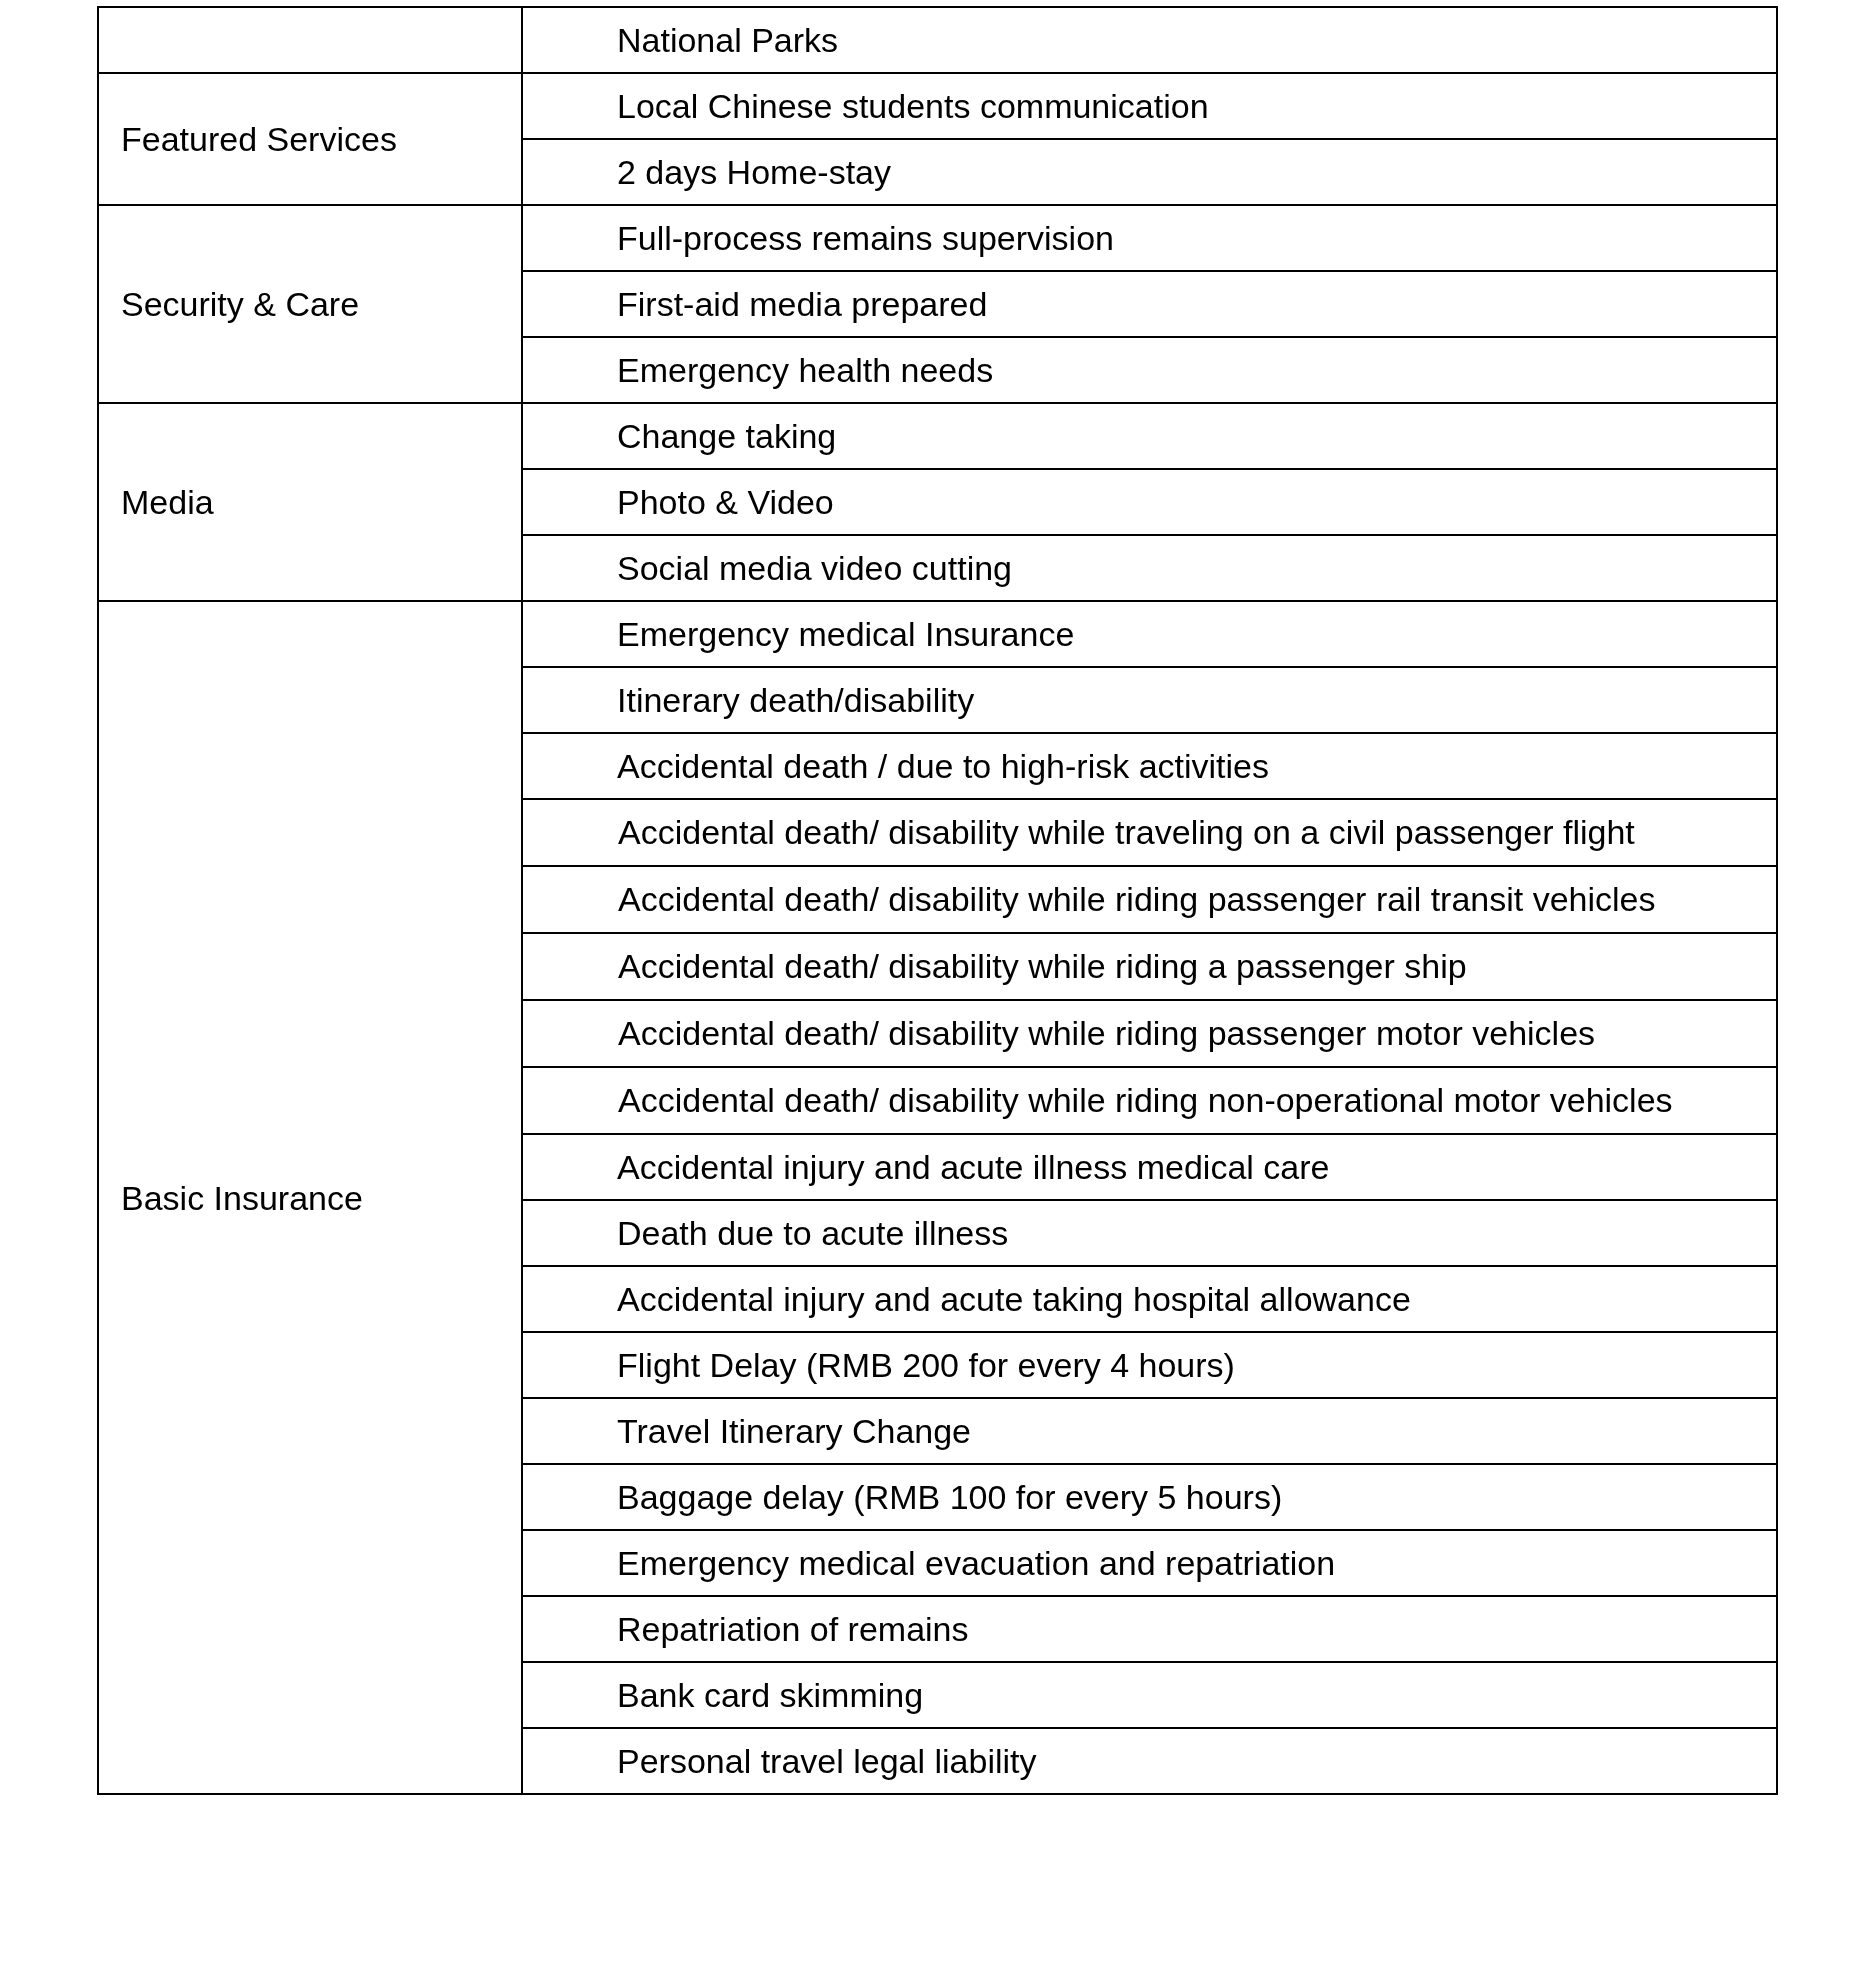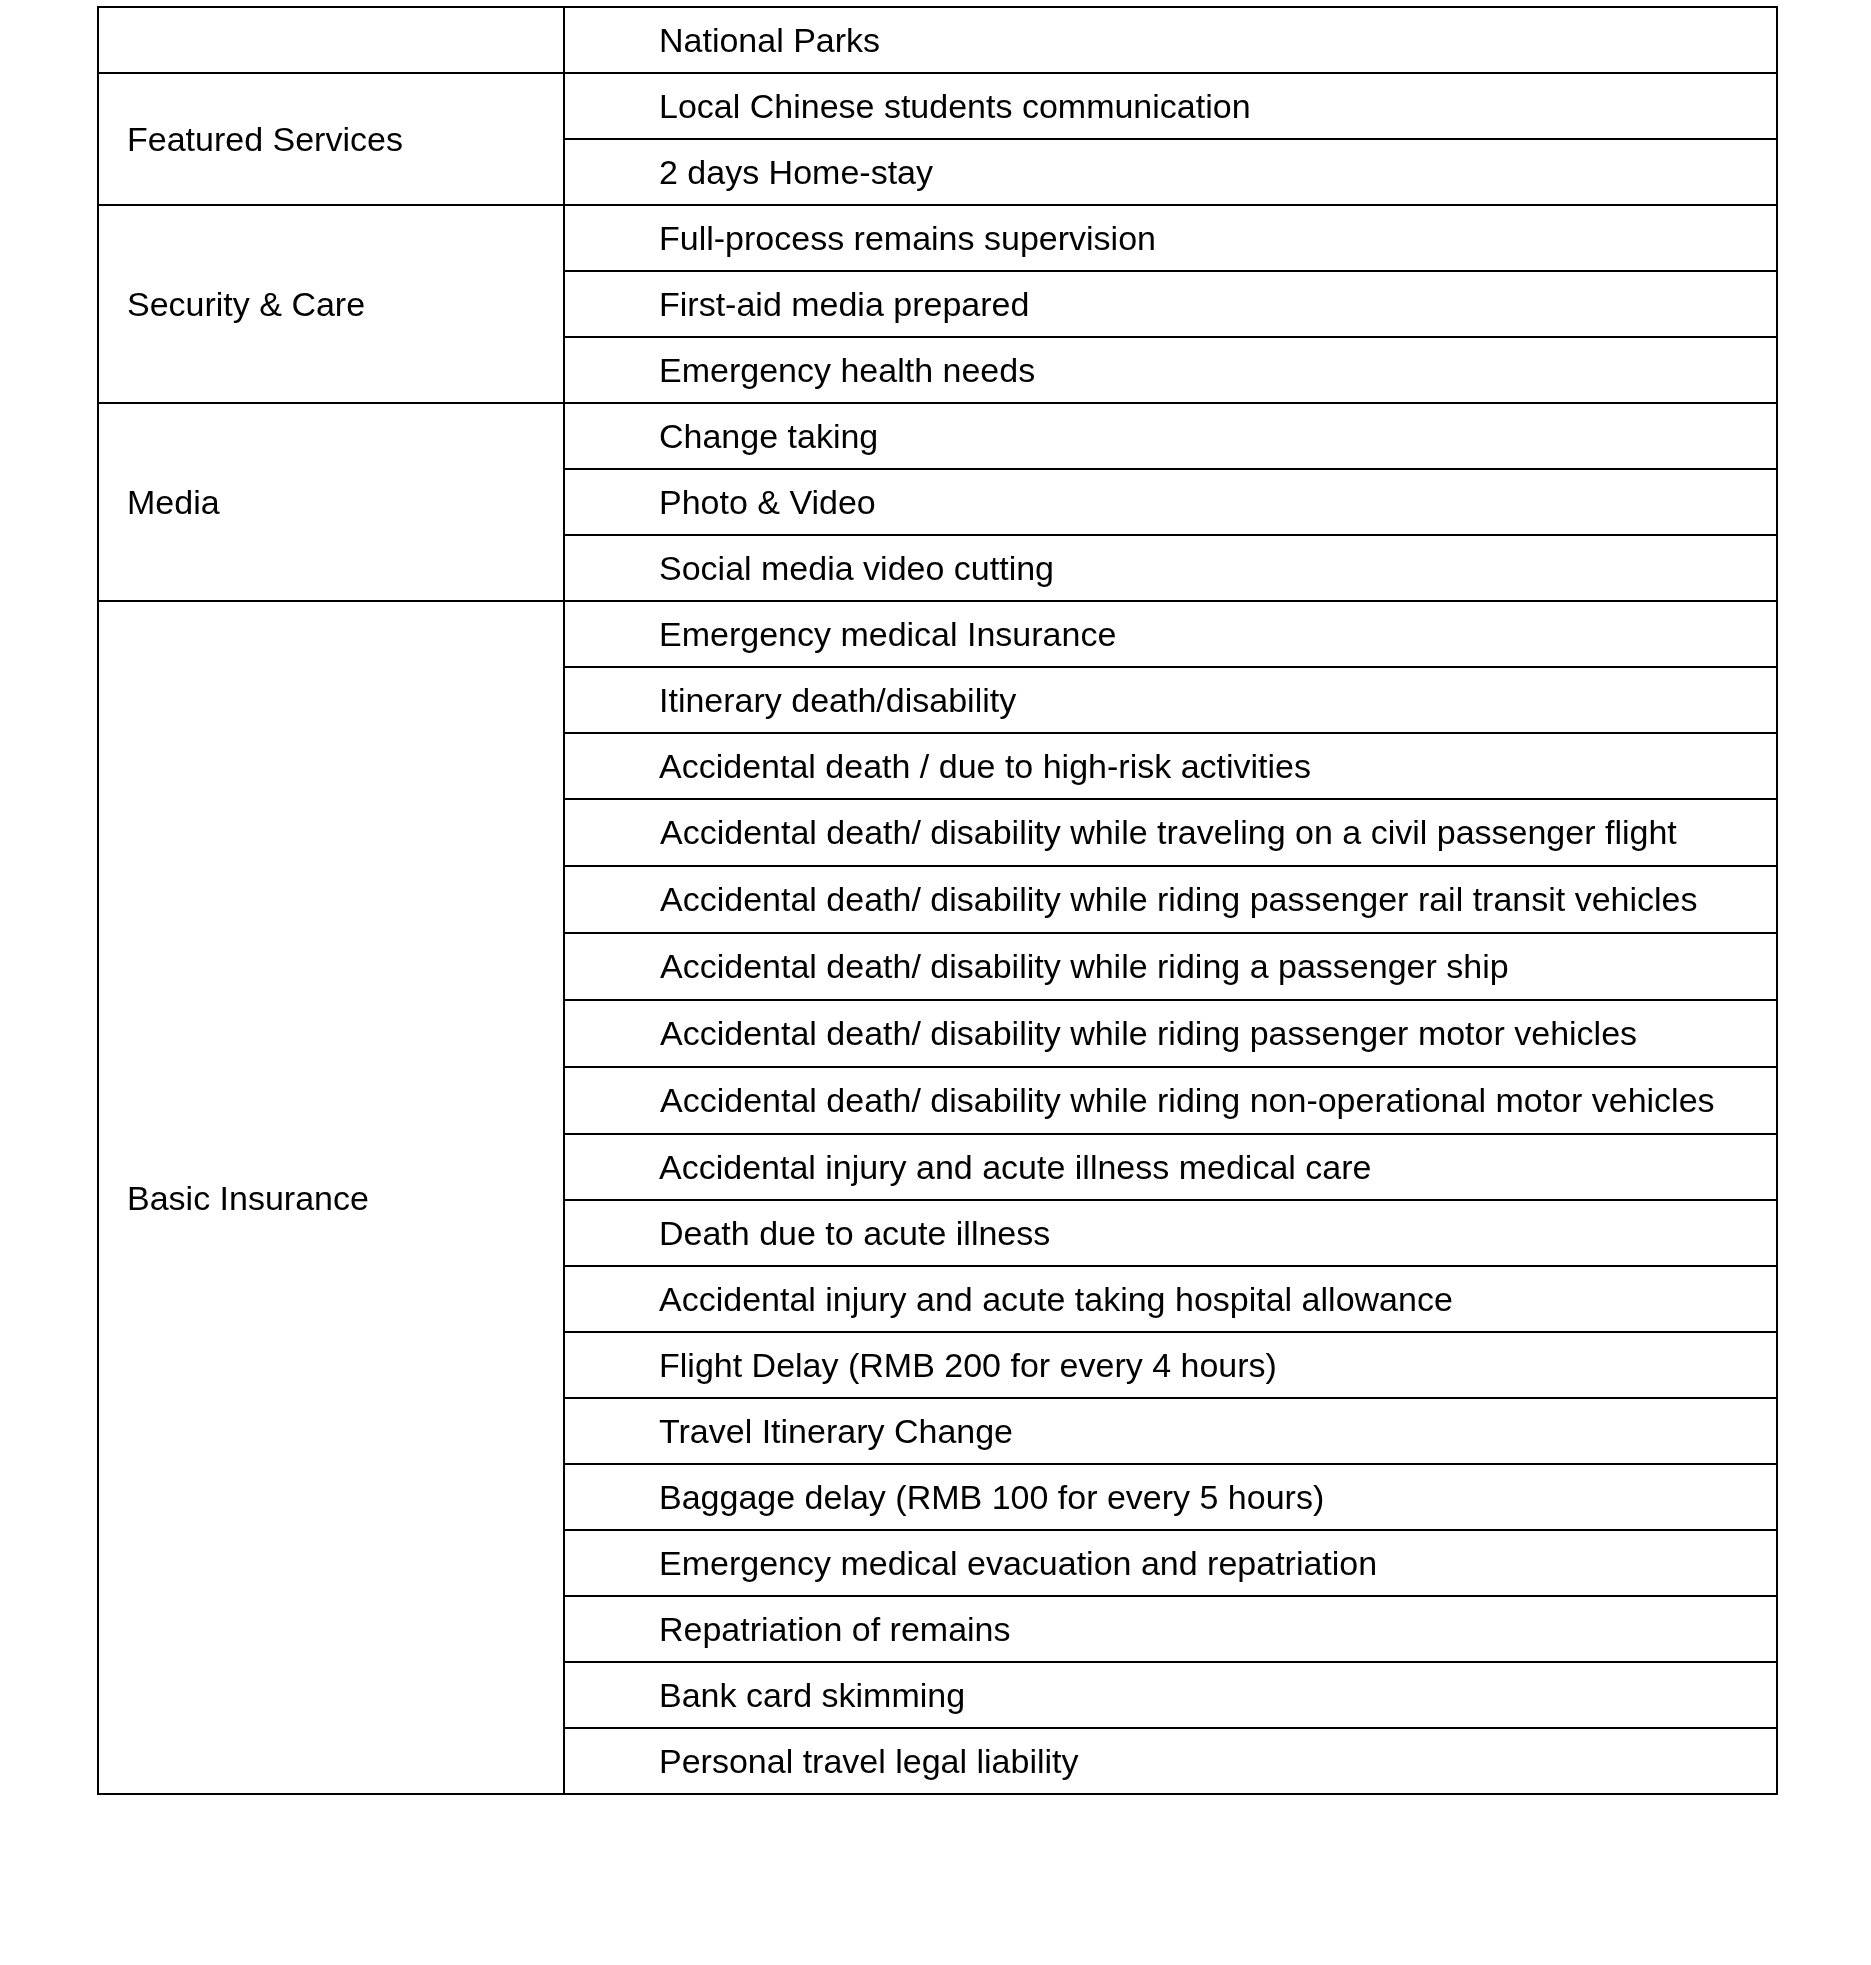--- a/index.html
+++ b/index.html
@@ -8,21 +8,21 @@
     font-family: "Liberation Sans", "DejaVu Sans", sans-serif; color: #000;
   }
   .tbl {
     position: absolute; left: 97px; top: 6.3px; width: 1681px;
     border-collapse: collapse; table-layout: fixed;
   }
   .tbl td {
     border: 2px solid #000; padding: 0; vertical-align: middle;
     font-size: 34px; line-height: 64px; height: 64px;
   }
-  .tbl td.cat { width: 466px; padding-left: 28px; box-sizing: border-box; }
+  .tbl td.cat { width: 424px; padding-left: 22px; box-sizing: border-box; }
   .tbl td.item { padding-left: 94px; box-sizing: border-box; }
   .tbl td.item.wrap { padding-left: 16px; text-indent: 79px; line-height: 65px; }
 </style>
 </head>
 <body>
 
 <table class="tbl">
   <tbody>
     <tr>
       <td class="cat"></td>

